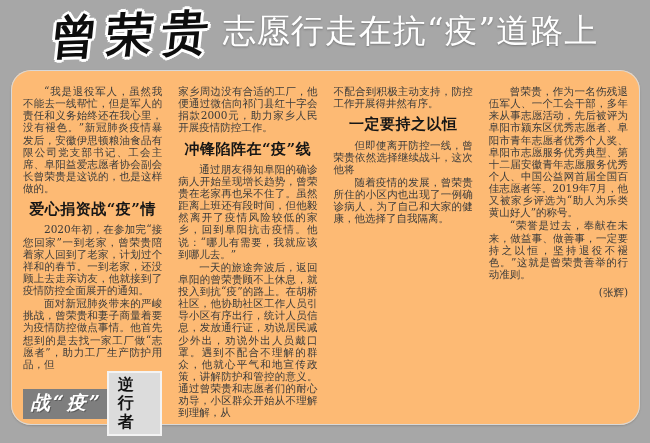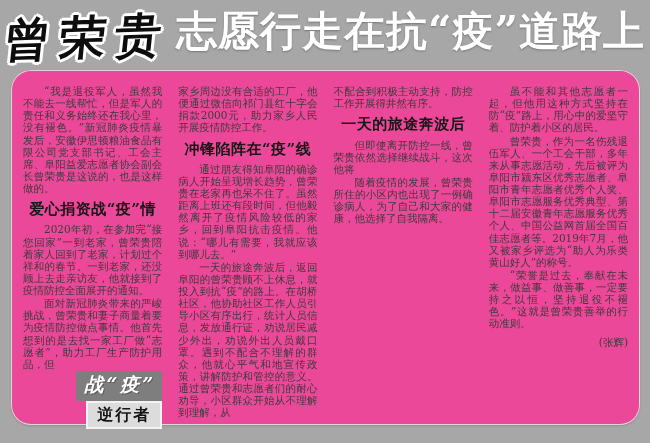--- a/index.html
+++ b/index.html
@@ -15,48 +15,48 @@
   }
   .title-callig {
     display:inline-block; font-size:46px; font-weight:bold; color:#0d0d0d;
     letter-spacing:9px; transform:skewX(-8deg) rotate(-2deg);
     text-shadow:
       -2px -2px 0 #fff, 2px -2px 0 #fff, -2px 2px 0 #fff, 2px 2px 0 #fff,
       -3px 0 0 #fff, 3px 0 0 #fff, 0 -3px 0 #fff, 0 3px 0 #fff;
     margin-right:6px; vertical-align:-4px;
   }
   .title-rest {
-    display:inline-block; font-size:41px; font-weight:700; color:#ffffff;
+    display:inline-block; font-size:33px; font-weight:400; color:#ffffff;
     letter-spacing:1px; text-shadow:0 1px 2px rgba(60,60,60,.45);
     vertical-align:4px;
   }
   
   .card {
     position:absolute; left:11px; top:70px; width:629px; height:355px;
-    background:#ec4899; border-radius:20px;
+    background:#fdba74; border-radius:20px;
     box-shadow:inset 0 0 0 1px #d8d8d8, 0 1px 2px rgba(0,0,0,.15);
     z-index:1;
   }
   .cols {
     display:flex; gap:16px; padding:15px 12px 12px 12px;
     height:calc(100% - 27px); box-sizing:border-box;
   }
   .col {
     flex:1 1 0; min-width:0; display:flex; flex-direction:column;
     font-size:10.5px; line-height:1.155; color:#3b3b3b;
     text-align:justify;
   }
   .col p { margin:0 0 1px 0; text-indent:2em; }
   .col p.cont { text-indent:0; }
   .sec {
     margin:6px 0 5px; text-align:center; font-size:15px;
     font-weight:bold; color:#161616; letter-spacing:.5px;
   }
   
-  .badge { margin-top:auto; display:flex; align-items:flex-end;flex-direction:column; }
+  .badge { margin-top:auto; display:flex; align-items:center; }
   .badge-dark {
     background:#7e7e7e; color:#ffffff; font-weight:bold; font-style:italic;
     font-size:19px; letter-spacing:3px; padding:3px 6px 5px 8px;
     text-shadow:1px 1px 0 #5a5a5a;
   }
   .badge-light {
     background:#dcdcdc; border:2px solid #f3f3f3; color:#141414;
     font-weight:bold; font-size:16px; letter-spacing:2px;
     padding:3px 9px; margin-left:-2px;
   }
@@ -85,26 +85,25 @@
 
     <div class="col">
       <p class="cont">家乡周边没有合适的工厂，他便通过微信向祁门县红十字会捐款2000元，助力家乡人民开展疫情防控工作。</p>
       <div class="sec">冲锋陷阵在“疫”线</div>
       <p>通过朋友得知阜阳的确诊病人开始呈现增长趋势，曾荣贵在老家再也呆不住了。虽然距离上班还有段时间，但他毅然离开了疫情风险较低的家乡，回到阜阳抗击疫情。他说：“哪儿有需要，我就应该到哪儿去。”</p>
       <p>一天的旅途奔波后，返回阜阳的曾荣贵顾不上休息，就投入到抗“疫”的路上。在胡桥社区，他协助社区工作人员引导小区有序出行，统计人员信息，发放通行证，劝说居民减少外出，劝说外出人员戴口罩。遇到不配合不理解的群众，他就心平气和地宣传政策，讲解防护和管控的意义。通过曾荣贵和志愿者们的耐心劝导，小区群众开始从不理解到理解，从</p>
     </div>
 
     <div class="col">
       <p class="cont">不配合到积极主动支持，防控工作开展得井然有序。</p>
-      <div class="sec">一天的旅途奔波后</div>
+      <div class="sec">一定要持之以恒</div>
       <p>但即使离开防控一线，曾荣贵依然选择继续战斗，这次他将</p>
       <p>随着疫情的发展，曾荣贵所住的小区内也出现了一例确诊病人，为了自己和大家的健康，他选择了自我隔离。</p>
     </div>
 
     <div class="col">
-      <p>虽不能和其他志愿者一起，但他用这种方式坚持在防“疫”路上，用心中的爱坚守着、防护着小区的居民。</p>
       <p>曾荣贵，作为一名伤残退伍军人、一个工会干部，多年来从事志愿活动，先后被评为阜阳市颍东区优秀志愿者、阜阳市青年志愿者优秀个人奖、阜阳市志愿服务优秀典型、第十二届安徽青年志愿服务优秀个人、中国公益网首届全国百佳志愿者等。2019年7月，他又被家乡评选为“助人为乐类黄山好人”的称号。</p>
       <p>“荣誉是过去，奉献在未来，做益事、做善事，一定要持之以恒，坚持退役不褪色。”这就是曾荣贵善举的行动准则。</p>
       <p class="byline">(张辉)</p>
     </div>
 
   </div>
 </div>
 
 </body></html>

